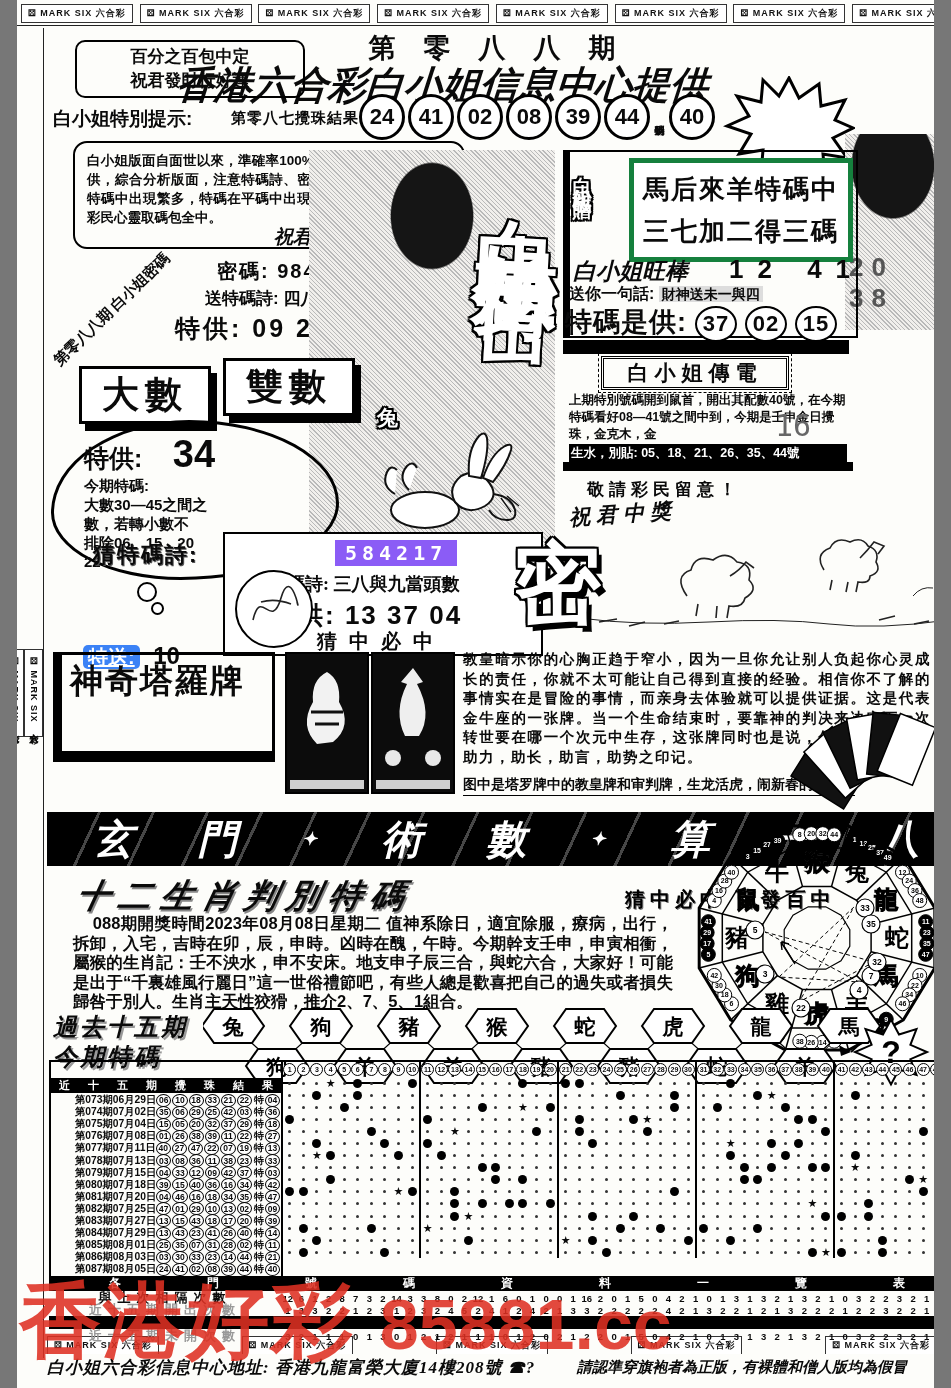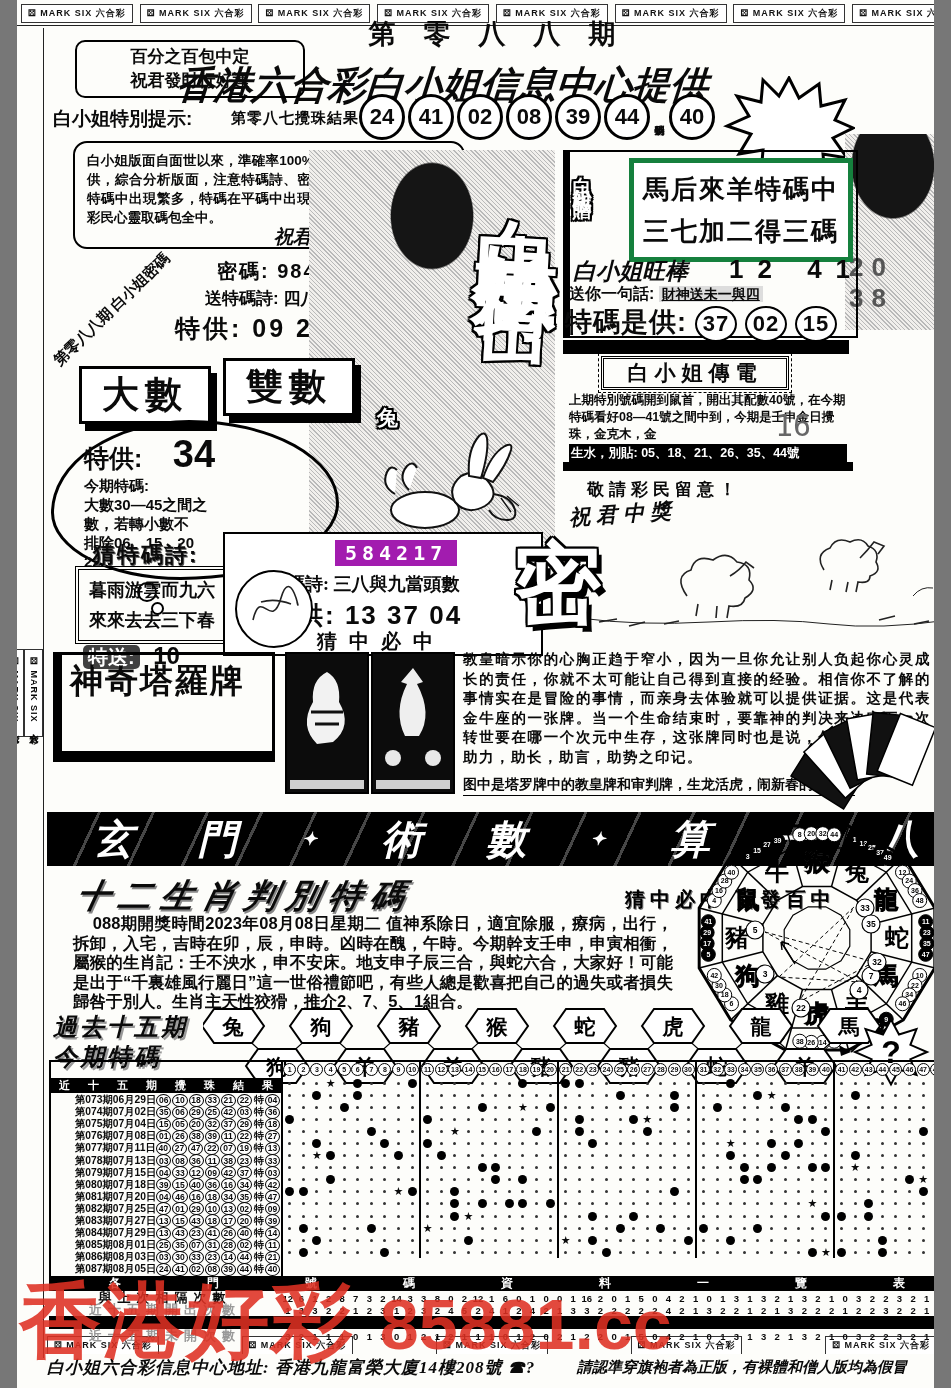--- a/index.html
+++ b/index.html
@@ -17,21 +17,21 @@
          font-size:9px;font-weight:bold;letter-spacing:1px;color:#111;}
   #strip-top{left:0;top:2px;width:951px;height:24px;border-bottom:1px solid #222;padding:0 4px;box-sizing:border-box;}
   .strip .unit{white-space:nowrap;border:1px solid #333;padding:2px 6px;background:#fff;}
   .vstrip{display:flex;flex-direction:column;align-items:center;justify-content:space-between;
           writing-mode:vertical-rl;font-size:9px;font-weight:bold;letter-spacing:1px;overflow:hidden;}
   #strip-left{left:0;top:28px;width:26px;height:1330px;border-right:1px solid #222;}
   #strip-right{left:925px;top:28px;width:26px;height:1330px;border-left:1px solid #222;}
   .vstrip .unit{border:1px solid #333;padding:6px 2px;background:#fff;}
   #strip-bottom{left:30px;top:1336px;width:890px;height:18px;border:none;}
   
-  #issue-title{left:250px;top:16px;width:450px;text-align:center;font-size:27px;letter-spacing:28px;text-indent:28px;}
+  #issue-title{left:250px;top:30px;width:450px;text-align:center;font-size:27px;letter-spacing:28px;text-indent:28px;}
   #main-title{left:50px;top:60px;width:750px;text-align:center;font-size:38px;font-weight:900;
               font-style:italic;transform:skewX(-4deg);}
   #top-left-box{left:58px;top:40px;width:226px;height:54px;border:2px solid #000;border-radius:10px;
                 display:flex;flex-direction:column;justify-content:center;text-align:center;
                 font-size:17px;font-weight:bold;line-height:24px;}
   #stamp{left:795px;top:30px;width:116px;height:68px;background:#000;color:#fff;display:flex;
          flex-direction:column;justify-content:center;text-align:center;font-size:23px;font-weight:900;line-height:31px;}
   
   #hint-label{left:36px;top:106px;font-size:19px;font-weight:bold;}
   #result-sub{left:214px;top:109px;font-size:15px;font-weight:bold;letter-spacing:1px;}
@@ -59,21 +59,21 @@
   #photo-nums{left:832px;top:252px;font-size:26px;font-weight:bold;color:#555;letter-spacing:8px;}
   
   #gift-frame{left:546px;top:150px;width:286px;height:184px;border:2px solid #000;border-left:7px solid #000;}
   #gift-side{left:552px;top:162px;writing-mode:vertical-rl;font-size:19px;font-weight:900;letter-spacing:6px;}
   #gift-main{left:612px;top:158px;width:214px;height:94px;border:5px solid #15803d;background:#fff;
              display:flex;flex-direction:column;justify-content:center;text-align:center;
              font-size:26px;font-weight:900;line-height:42px;letter-spacing:2px;}
   #wangbang{left:556px;top:256px;font-size:23px;font-weight:900;font-style:italic;}
   #wangbang-nums{left:712px;top:254px;font-size:26px;font-weight:bold;letter-spacing:14px;}
   #phrase-row{left:552px;top:284px;font-size:16px;font-weight:900;}
-  #phrase-val{background:#ddd;padding:0 3px;font-size:14px;text-decoration:underline;}
+  #phrase-val{background:#ddd;padding:0 3px;font-size:14px;}
   #special-supply{left:548px;top:304px;font-size:27px;font-weight:900;letter-spacing:1px;}
   .cloudnum{display:inline-flex;width:38px;height:32px;border:2px solid #000;border-radius:50%;
             align-items:center;justify-content:center;font-size:22px;font-weight:bold;margin-left:8px;background:#fff;}
   #gift-black-bar{left:546px;top:340px;width:286px;height:14px;background:#000;}
   
   #tg-title{left:584px;top:356px;width:182px;height:28px;border:3px double #000;outline:1px dashed #000;outline-offset:2px;
             display:flex;align-items:center;justify-content:center;font-size:21px;font-weight:900;letter-spacing:6px;}
   #tg-body{left:552px;top:392px;width:278px;font-size:12.5px;font-weight:bold;line-height:17px;}
   #tg-highlight{display:block;background:#000;color:#fff;padding:1px 2px;margin-top:1px;}
   #tg-bar2{left:546px;top:462px;width:290px;height:9px;background:#000;}
@@ -90,25 +90,25 @@
   #bubble-head{font-size:25px;font-weight:900;}
   #bubble-num{font-size:38px;font-weight:900;margin-left:26px;}
   .bubble-line{font-size:15px;font-weight:bold;line-height:19px;}
   .tail1{left:120px;top:582px;width:16px;height:16px;border:2px solid #000;border-radius:50%;background:#fff;}
   .tail2{left:134px;top:602px;width:9px;height:9px;border:2px solid #000;border-radius:50%;background:#fff;}
   #zodiac-rabbit-char{left:360px;top:404px;font-size:21px;font-weight:900;}
   #poem-title{left:76px;top:540px;font-size:22px;font-weight:900;letter-spacing:2px;text-shadow:1px 1px 0 #555;}
   #poem-box{left:58px;top:566px;width:180px;height:70px;border:4px double #000;display:flex;flex-direction:column;
             justify-content:center;padding-left:10px;font-size:18px;font-weight:bold;line-height:30px;font-family:"Liberation Serif",serif;}
   #send-row{left:66px;top:642px;font-size:20px;font-weight:900;}
-  #send-label{background:#404040;color:#fff;border-radius:5px;padding:1px 5px;}
+  #send-label{background:#3b82f6;color:#fff;border-radius:5px;padding:1px 5px;text-decoration:underline;}
   #send-num{font-size:24px;margin-left:8px;}
   
   #secret-box{left:206px;top:532px;width:316px;height:120px;border:2px solid #000;background:#fff;}
-  #secret-code{left:318px;top:540px;background:#a21caf;color:#fff;font-size:20px;font-weight:bold;
+  #secret-code{left:318px;top:540px;background:#8b5cf6;color:#fff;font-size:20px;font-weight:bold;
                letter-spacing:5px;padding:1px 10px;font-family:"DejaVu Sans Mono",monospace;}
   #secret-poem{left:252px;top:572px;font-size:18px;font-weight:900;}
   #secret-offer{left:252px;top:598px;font-size:26px;font-weight:bold;letter-spacing:2px;}
   #secret-slogan{left:300px;top:628px;font-size:20px;font-weight:900;letter-spacing:12px;font-family:"Liberation Serif",serif;}
   #sig-circle{left:218px;top:570px;width:74px;height:74px;border:2px solid #000;border-radius:50%;background:#fff;}
   #seal-char{left:496px;top:534px;font-size:88px;font-weight:900;line-height:100px;}
   
   #tarot-box{left:36px;top:652px;width:222px;height:110px;border:3px solid #000;border-left-width:9px;border-bottom-width:11px;
              font-size:33px;font-weight:900;padding:4px 0 0 8px;box-sizing:border-box;letter-spacing:2px;}
   .tarot-card{width:80px;height:138px;background:#0c0c0c;border:2px solid #000;position:absolute;top:652px;}
@@ -315,24 +315,20 @@
       <path d="M96,78 q16,-8 26,4 q14,16 -2,26 q-18,10 -30,-4 q-8,-14 6,-26z"></path>
       <path d="M104,78 q-2,-26 10,-40 q6,-6 8,2 q2,14 -6,40z"></path>
       <path d="M118,80 q8,-24 22,-32 q8,-4 6,4 q-4,14 -18,32z"></path>
       <path d="M30,96 q-14,-8 -8,-22 q4,-8 10,-2 M44,92 q-12,-12 -2,-24 q6,-6 10,2"></path>
       <path d="M128,96 q18,2 22,16 q2,10 -8,10 q-12,0 -18,-10" fill="none"></path>
       <path d="M136,100 l10,14 m-4,-16 l12,10" stroke-width="1.4"></path>
     </g>
   </svg>
 
   <div class="abs" id="poem-title">猜特碼詩:</div>
-  <div class="abs" id="poem-box">
-    <span>暮雨游雲而九六</span>
-    <span>來來去去三下春</span>
-  </div>
   <div class="abs" id="send-row">
     <span id="send-label">特送:</span>
     <span id="send-num" class="b">10</span>
   </div>
 
   <div class="abs" id="secret-box"></div>
   <div class="abs" id="secret-code">584217</div>
   <div class="abs serif" id="secret-poem">
     <span>特碼詩:</span>
     <span>三八與九當頭數</span>

